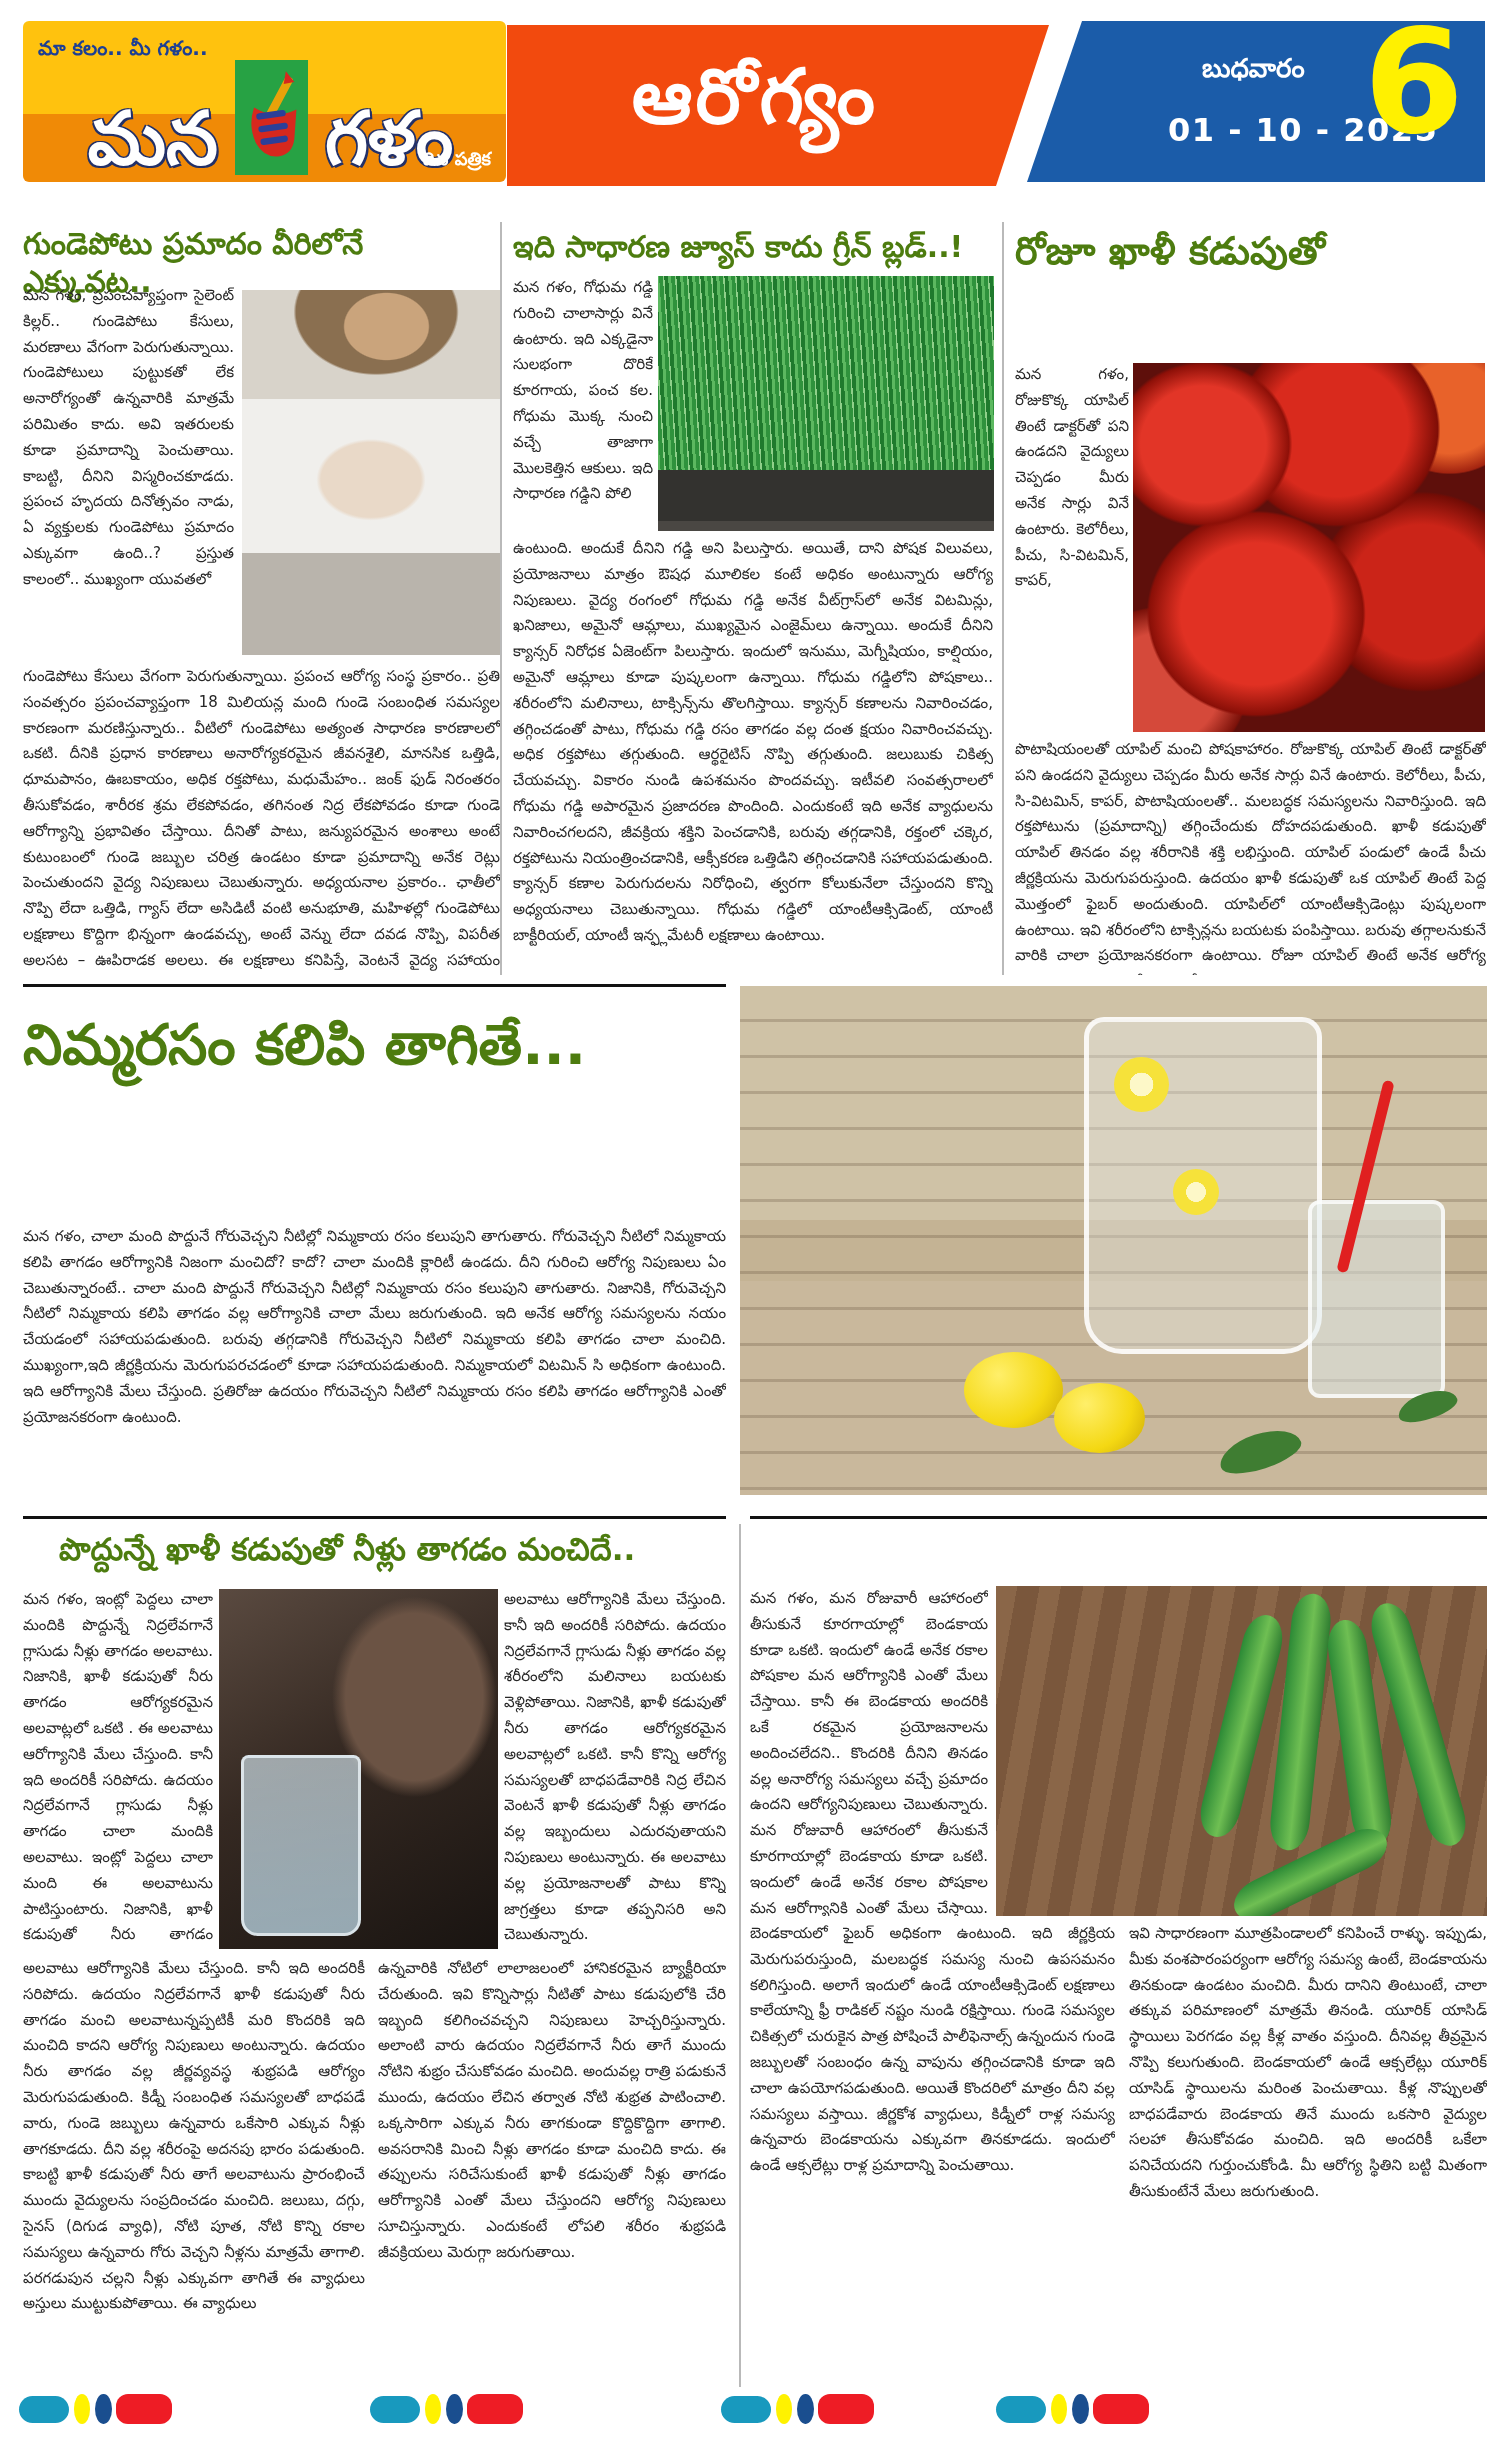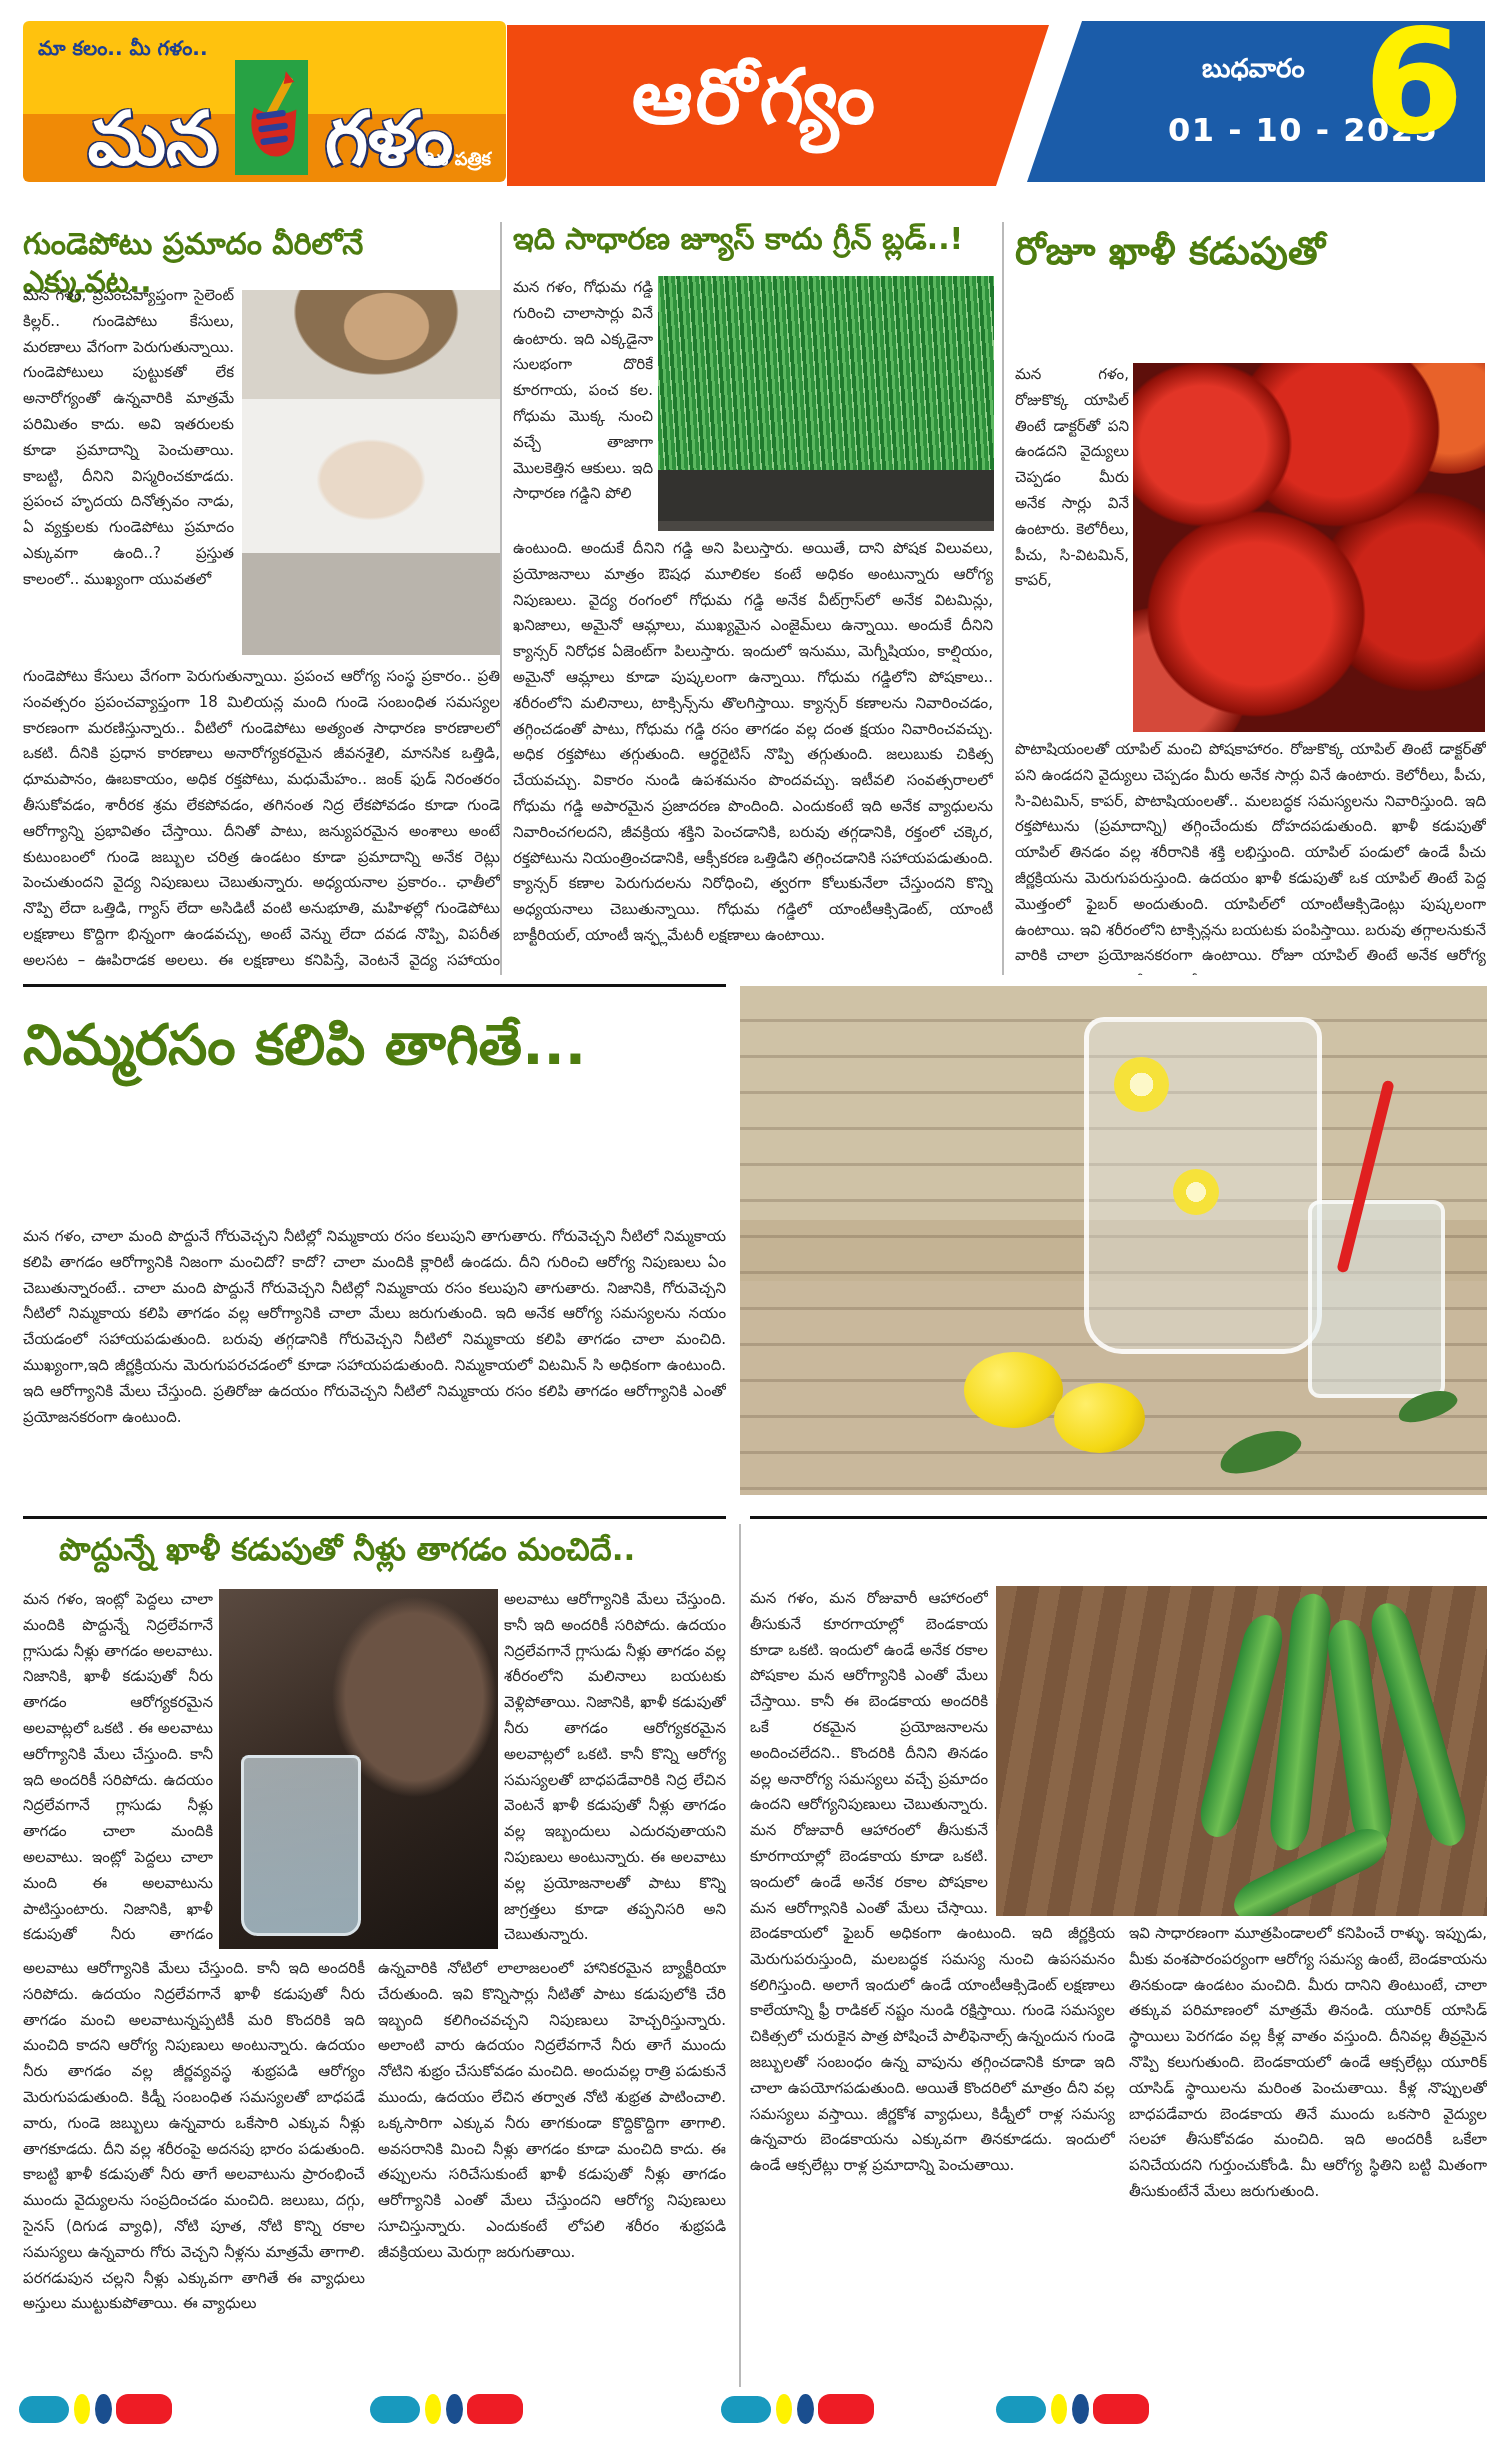--- a/index.html
+++ b/index.html
@@ -119,21 +119,21 @@
   </div>
 
   <div class="abs vline" style="left:500px;top:222px;height:753px;"></div>
   <div class="abs vline" style="left:1002px;top:222px;height:753px;"></div>
 
   <div class="abs h1" style="left:23px;top:225px;width:477px;font-size:30px;">గుండెపోటు ప్రమాదం వీరిలోనే ఎక్కువట..</div>
   <div class="abs body-text" style="left:23px;top:283px;width:211px;height:378px;">మన గళం,  ప్రపంచవ్యాప్తంగా సైలెంట్ కిల్లర్.. గుండెపోటు కేసులు, మరణాలు వేగంగా పెరుగుతున్నాయి. గుండెపోటులు పుట్టుకతో లేక అనారోగ్యంతో ఉన్నవారికి మాత్రమే పరిమితం కాదు. అవి ఇతరులకు కూడా ప్రమాదాన్ని పెంచుతాయి. కాబట్టి, దీనిని విస్మరించకూడదు. ప్రపంచ హృదయ దినోత్సవం నాడు, ఏ వ్యక్తులకు గుండెపోటు ప్రమాదం ఎక్కువగా ఉంది..? ప్రస్తుత కాలంలో.. ముఖ్యంగా యువతలో</div>
   <div class="abs photo ph-heart" style="left:242px;top:290px;width:258px;height:365px;"></div>
   <div class="abs body-text" style="left:23px;top:664px;width:477px;height:311px;">గుండెపోటు కేసులు వేగంగా పెరుగుతున్నాయి. ప్రపంచ ఆరోగ్య సంస్థ ప్రకారం.. ప్రతి సంవత్సరం ప్రపంచవ్యాప్తంగా 18 మిలియన్ల మంది గుండె సంబంధిత సమస్యల కారణంగా మరణిస్తున్నారు.. వీటిలో గుండెపోటు అత్యంత సాధారణ కారణాలలో ఒకటి. దీనికి ప్రధాన కారణాలు అనారోగ్యకరమైన జీవనశైలి, మానసిక ఒత్తిడి, ధూమపానం, ఊబకాయం, అధిక రక్తపోటు, మధుమేహం.. జంక్ ఫుడ్ నిరంతరం తీసుకోవడం, శారీరక శ్రమ లేకపోవడం, తగినంత నిద్ర లేకపోవడం కూడా గుండె ఆరోగ్యాన్ని ప్రభావితం చేస్తాయి. దీనితో పాటు, జన్యుపరమైన అంశాలు అంటే కుటుంబంలో గుండె జబ్బుల చరిత్ర ఉండటం కూడా ప్రమాదాన్ని అనేక రెట్లు పెంచుతుందని వైద్య నిపుణులు చెబుతున్నారు. అధ్యయనాల ప్రకారం.. ఛాతీలో నొప్పి లేదా ఒత్తిడి, గ్యాస్ లేదా అసిడిటీ వంటి అనుభూతి, మహిళల్లో గుండెపోటు లక్షణాలు కొద్దిగా భిన్నంగా ఉండవచ్చు, అంటే వెన్ను లేదా దవడ నొప్పి, విపరీత అలసట – ఊపిరాడక అలలు. ఈ లక్షణాలు కనిపిస్తే, వెంటనే వైద్య సహాయం తీసుకోవడం, సకాలంలో చికిత్స చేయడం వల్ల ప్రాణాలను కాపాడవచ్చు.. జైన్ వివరించారు.</div>
 
-  <div class="abs h1" style="left:513px;top:220px;width:480px;font-size:30px;">ఇది సాధారణ జ్యూస్ కాదు గ్రీన్ బ్లడ్..!</div>
+  <div class="abs h1" style="left:513px;top:228px;width:480px;font-size:30px;">ఇది సాధారణ జ్యూస్ కాదు గ్రీన్ బ్లడ్..!</div>
   <div class="abs body-text" style="left:513px;top:275px;width:140px;height:255px;">మన గళం, గోధుమ గడ్డి గురించి చాలాసార్లు వినే ఉంటారు. ఇది ఎక్కడైనా సులభంగా దొరికే కూరగాయ, పంచ కల. గోధుమ మొక్క నుంచి వచ్చే తాజాగా మొలకెత్తిన ఆకులు. ఇది సాధారణ గడ్డిని పోలి</div>
   <div class="abs photo ph-grass" style="left:658px;top:276px;width:336px;height:255px;"></div>
   <div class="abs body-text" style="left:513px;top:536px;width:480px;height:439px;">ఉంటుంది. అందుకే దీనిని గడ్డి అని పిలుస్తారు. అయితే, దాని పోషక విలువలు, ప్రయోజనాలు మాత్రం ఔషధ మూలికల కంటే అధికం అంటున్నారు ఆరోగ్య నిపుణులు. వైద్య రంగంలో గోధుమ గడ్డి అనేక వీట్‌గ్రాస్‌లో అనేక విటమిన్లు, ఖనిజాలు, అమైనో ఆమ్లాలు, ముఖ్యమైన ఎంజైమ్‌లు ఉన్నాయి. అందుకే దీనిని క్యాన్సర్ నిరోధక ఏజెంట్‌గా పిలుస్తారు. ఇందులో ఇనుము, మెగ్నీషియం, కాల్షియం, అమైనో ఆమ్లాలు కూడా పుష్కలంగా ఉన్నాయి. గోధుమ గడ్డిలోని పోషకాలు.. శరీరంలోని మలినాలు, టాక్సిన్స్‌ను తొలగిస్తాయి. క్యాన్సర్ కణాలను నివారించడం, తగ్గించడంతో పాటు, గోధుమ గడ్డి రసం తాగడం వల్ల దంత క్షయం నివారించవచ్చు. అధిక రక్తపోటు తగ్గుతుంది. ఆర్థరైటిస్ నొప్పి తగ్గుతుంది. జలుబుకు చికిత్స చేయవచ్చు. వికారం నుండి ఉపశమనం పొందవచ్చు. ఇటీవలి సంవత్సరాలలో గోధుమ గడ్డి అపారమైన ప్రజాదరణ పొందింది. ఎందుకంటే ఇది అనేక వ్యాధులను నివారించగలదని, జీవక్రియ శక్తిని పెంచడానికి, బరువు తగ్గడానికి, రక్తంలో చక్కెర, రక్తపోటును నియంత్రించడానికి, ఆక్సీకరణ ఒత్తిడిని తగ్గించడానికి సహాయపడుతుంది. క్యాన్సర్ కణాల పెరుగుదలను నిరోధించి, త్వరగా కోలుకునేలా చేస్తుందని కొన్ని అధ్యయనాలు చెబుతున్నాయి. గోధుమ గడ్డిలో యాంటీఆక్సిడెంట్, యాంటీ బాక్టీరియల్, యాంటీ ఇన్ఫ్లమేటరీ లక్షణాలు ఉంటాయి.</div>
 
   <div class="abs h1" style="left:1015px;top:222px;width:471px;font-size:38px;line-height:1.55;">
     <div>రోజూ ఖాళీ కడుపుతో</div>
   </div>
   <div class="abs body-text" style="left:1015px;top:362px;width:114px;height:371px;">మన గళం, రోజుకొక్క యాపిల్ తింటే డాక్టర్‌తో పని ఉండదని వైద్యులు చెప్పడం మీరు అనేక సార్లు వినే ఉంటారు. కెలోరీలు, పీచు, సి-విటమిన్, కాపర్,</div>
   <div class="abs photo ph-apples" style="left:1133px;top:363px;width:352px;height:369px;"></div>
   <div class="abs body-text" style="left:1015px;top:737px;width:471px;height:238px;">పొటాషియంలతో యాపిల్ మంచి పోషకాహారం. రోజుకొక్క యాపిల్ తింటే డాక్టర్‌తో పని ఉండదని వైద్యులు చెప్పడం మీరు అనేక సార్లు వినే ఉంటారు. కెలోరీలు, పీచు, సి-విటమిన్, కాపర్, పొటాషియంలతో.. మలబద్ధక సమస్యలను నివారిస్తుంది. ఇది రక్తపోటును (ప్రమాదాన్ని) తగ్గించేందుకు దోహదపడుతుంది. ఖాళీ కడుపుతో యాపిల్ తినడం వల్ల శరీరానికి శక్తి లభిస్తుంది. యాపిల్ పండులో ఉండే పీచు జీర్ణక్రియను మెరుగుపరుస్తుంది. ఉదయం ఖాళీ కడుపుతో ఒక యాపిల్ తింటే పెద్ద మొత్తంలో ఫైబర్ అందుతుంది. యాపిల్‌లో యాంటీఆక్సిడెంట్లు పుష్కలంగా ఉంటాయి. ఇవి శరీరంలోని టాక్సిన్లను బయటకు పంపిస్తాయి. బరువు తగ్గాలనుకునే వారికి చాలా ప్రయోజనకరంగా ఉంటాయి. రోజూ యాపిల్ తింటే అనేక ఆరోగ్య సమస్యలను దూరం చేయడంలో కూడా సహాయపడుతుంది.</div>

